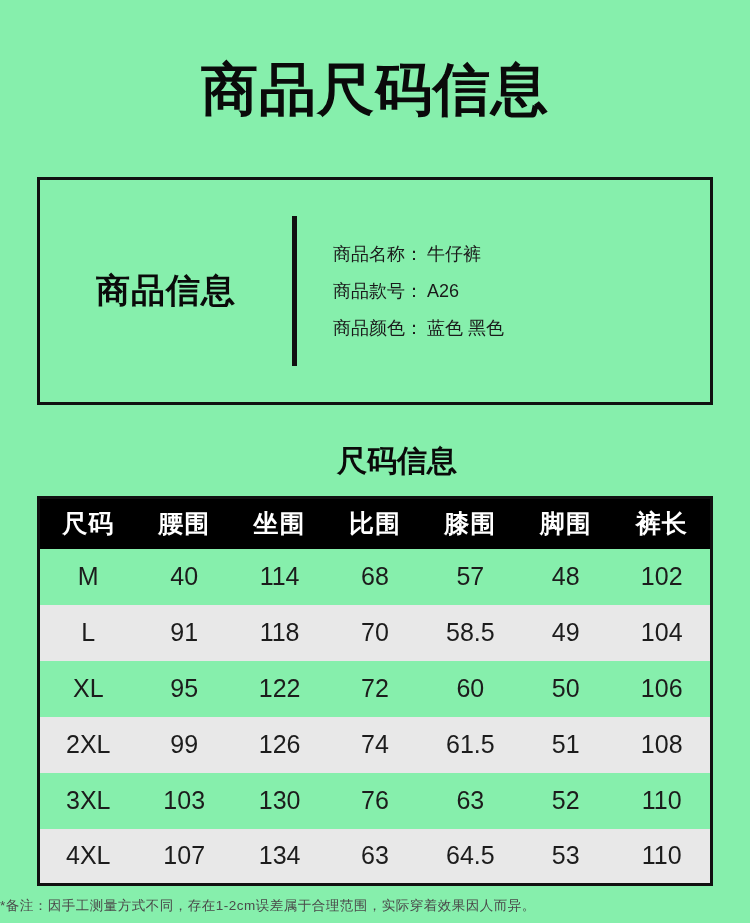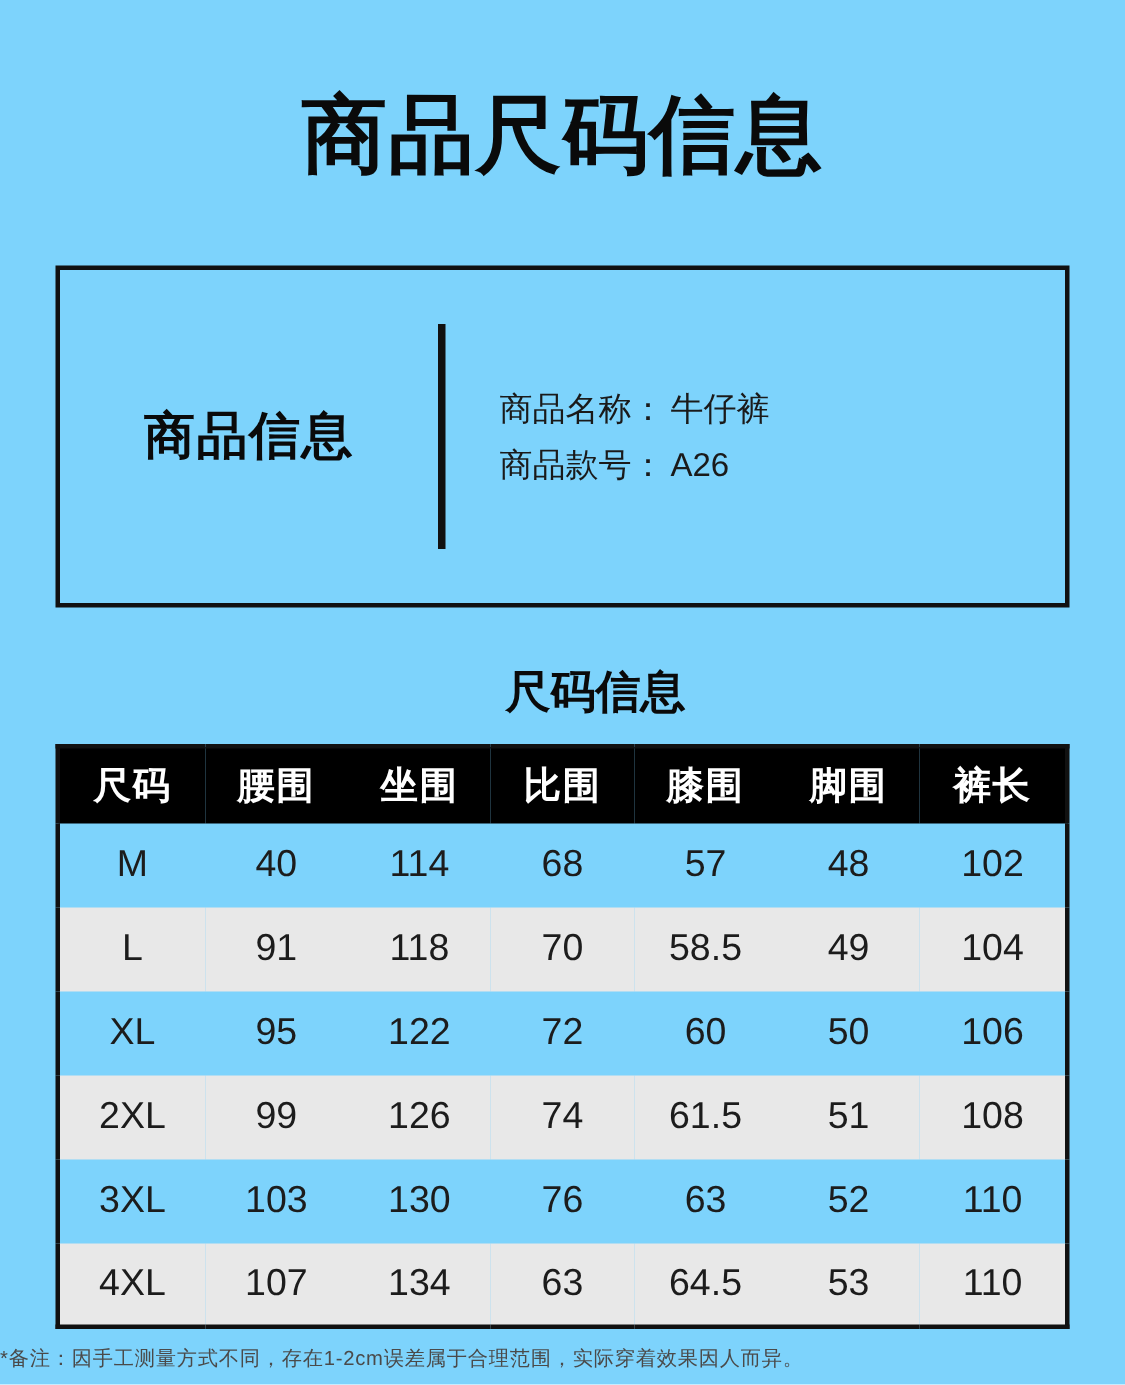--- a/index.html
+++ b/index.html
@@ -7,21 +7,21 @@
     margin: 0;
     padding: 0;
     background: #ffffff;
     font-family: "Liberation Sans", "DejaVu Sans", sans-serif;
     color: #111111;
   }
   .page {
     width: 750px;
     height: 923px;
     margin: 0 auto;
-    background: #7dd3fc;
+    background: #86efac;
     overflow: hidden;
   }
   .page-title {
     margin: 0;
     padding-top: 52px;
     height: 133px;
     text-align: center;
     font-size: 57px;
     font-weight: 900;
     letter-spacing: 1px;
@@ -44,21 +44,21 @@
     letter-spacing: 1px;
   }
   .info-divider {
     width: 5px;
     height: 150px;
     background: #111111;
     flex: 0 0 auto;
   }
   .info-fields {
     margin-left: 36px;
-    font-size: 22px;
+    font-size: 18px;
     line-height: 37px;
     color: #1a1a1a;
   }
   .info-field { white-space: nowrap; }
   .info-field .field-value { margin-left: 4px; }
   .size-title {
     margin: 36px 0 14px 0;
     text-align: center;
     font-size: 30px;
     font-weight: 800;
@@ -103,20 +103,21 @@
 <div class="page">
 
   <h1 class="page-title">商品尺码信息</h1>
 
   <div class="info-box">
     <div class="info-label">商品信息</div>
     <div class="info-divider"></div>
     <div class="info-fields">
         <div class="info-field"><span class="field-label">商品名称：</span><span class="field-value">牛仔裤</span></div>
         <div class="info-field"><span class="field-label">商品款号：</span><span class="field-value">A26</span></div>
+        <div class="info-field"><span class="field-label">商品颜色：</span><span class="field-value">蓝色 黑色</span></div>
       </div>
   </div>
 
   <div class="size-title">尺码信息</div>
 
   <table class="size-table">
     <thead>
       <tr>
           <th>尺码</th>
           <th>腰围</th>

